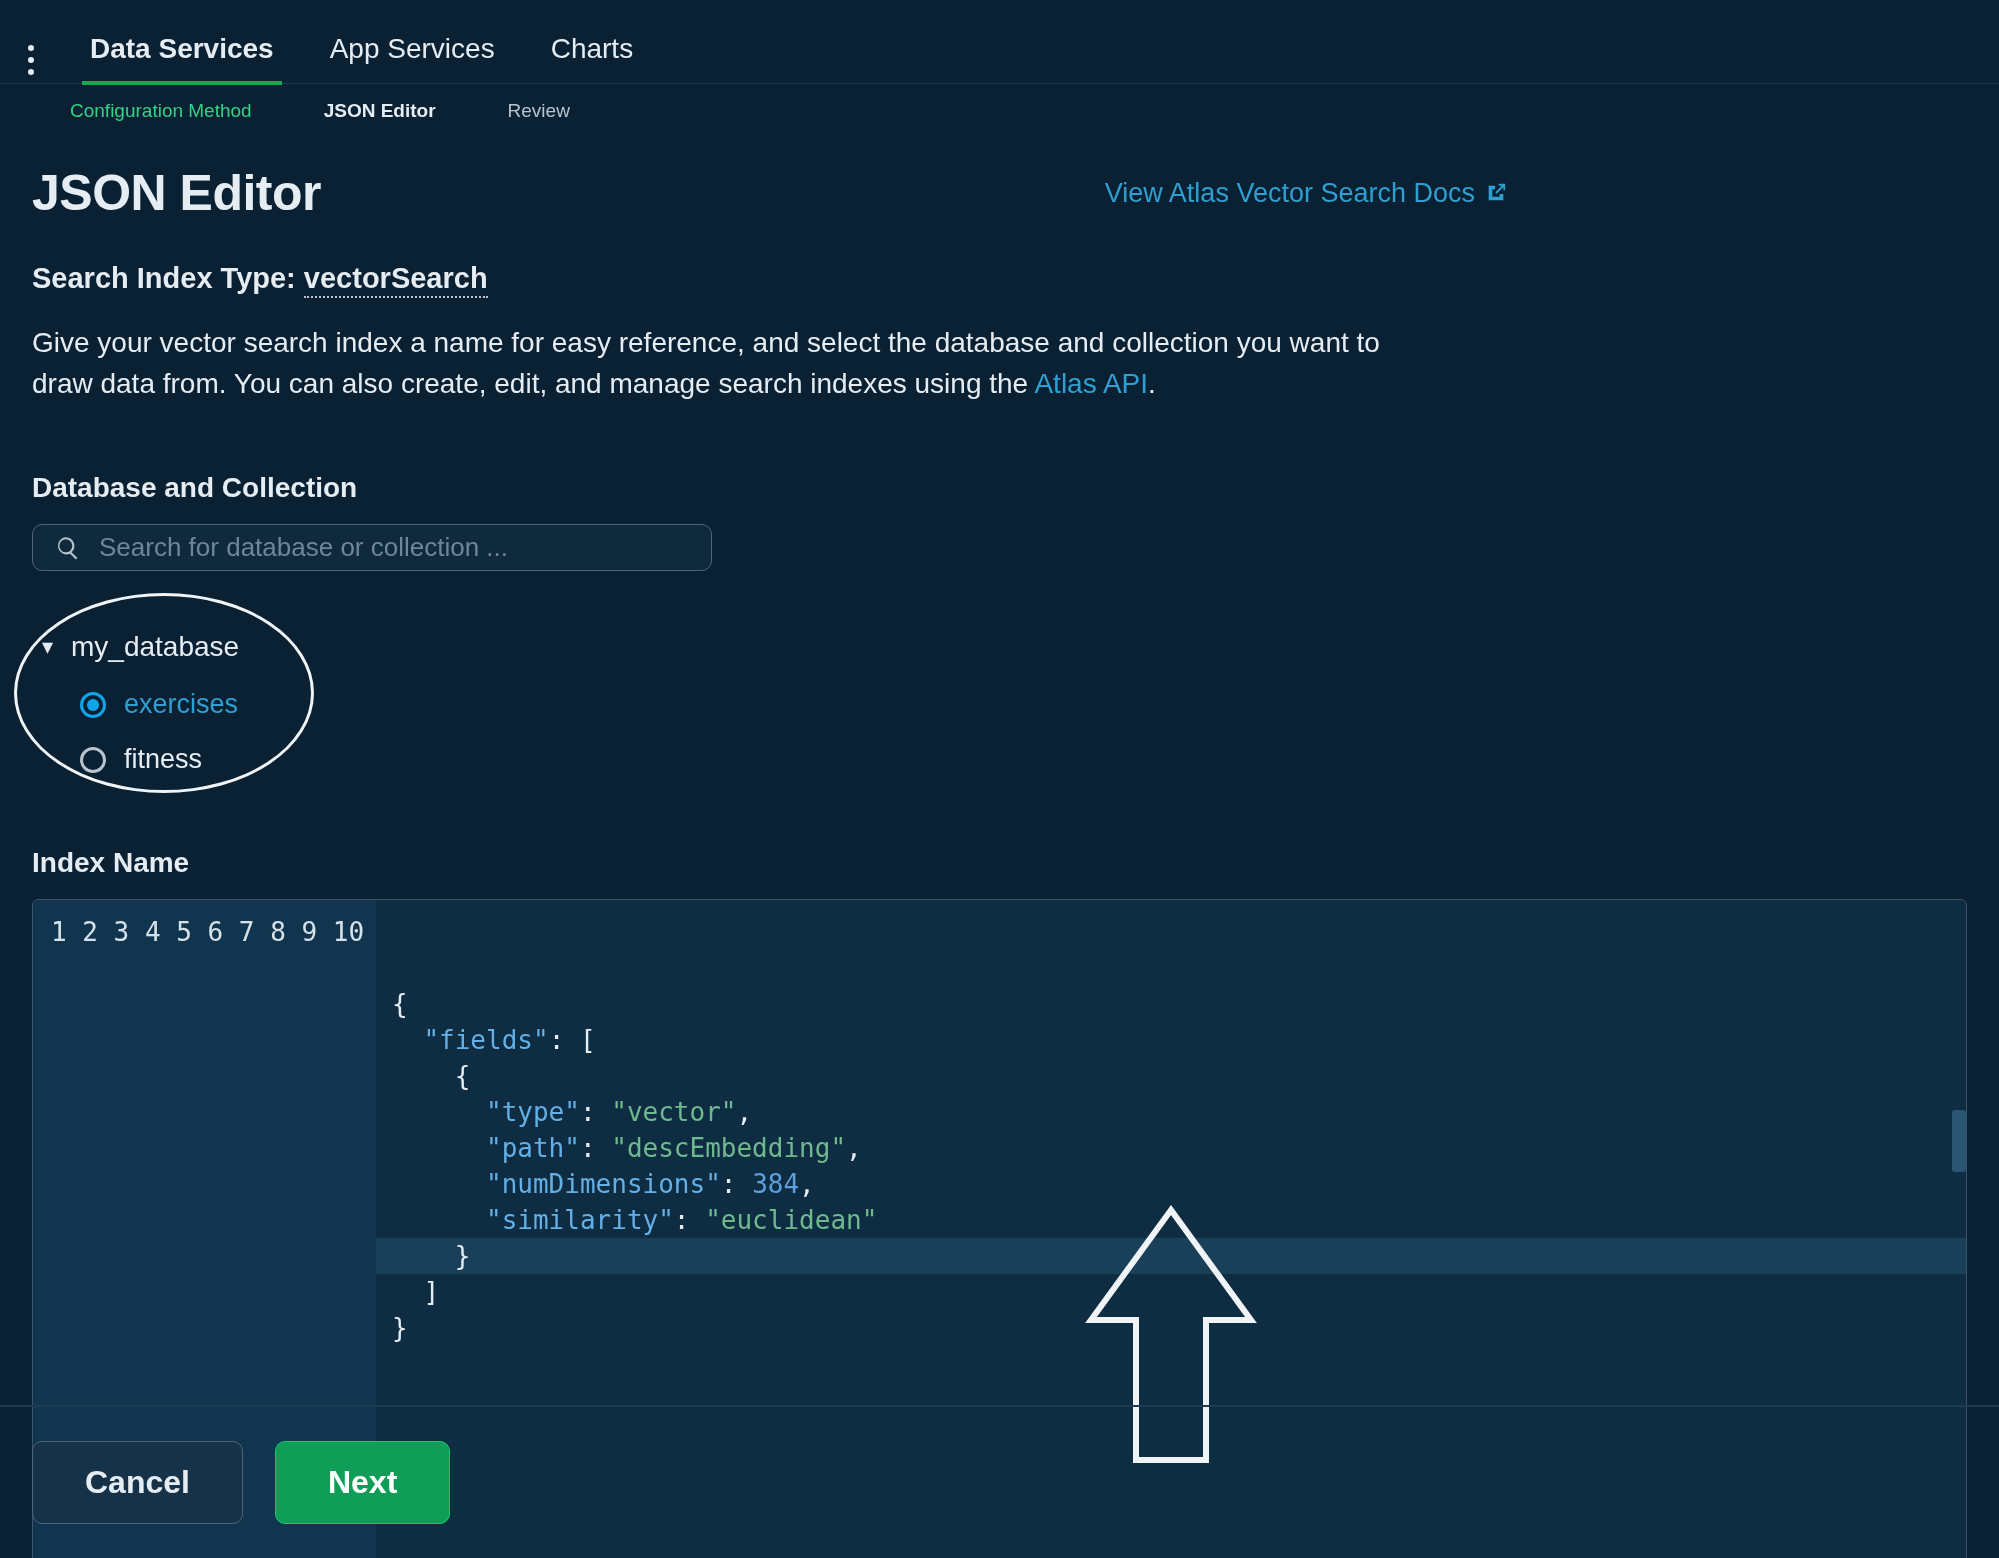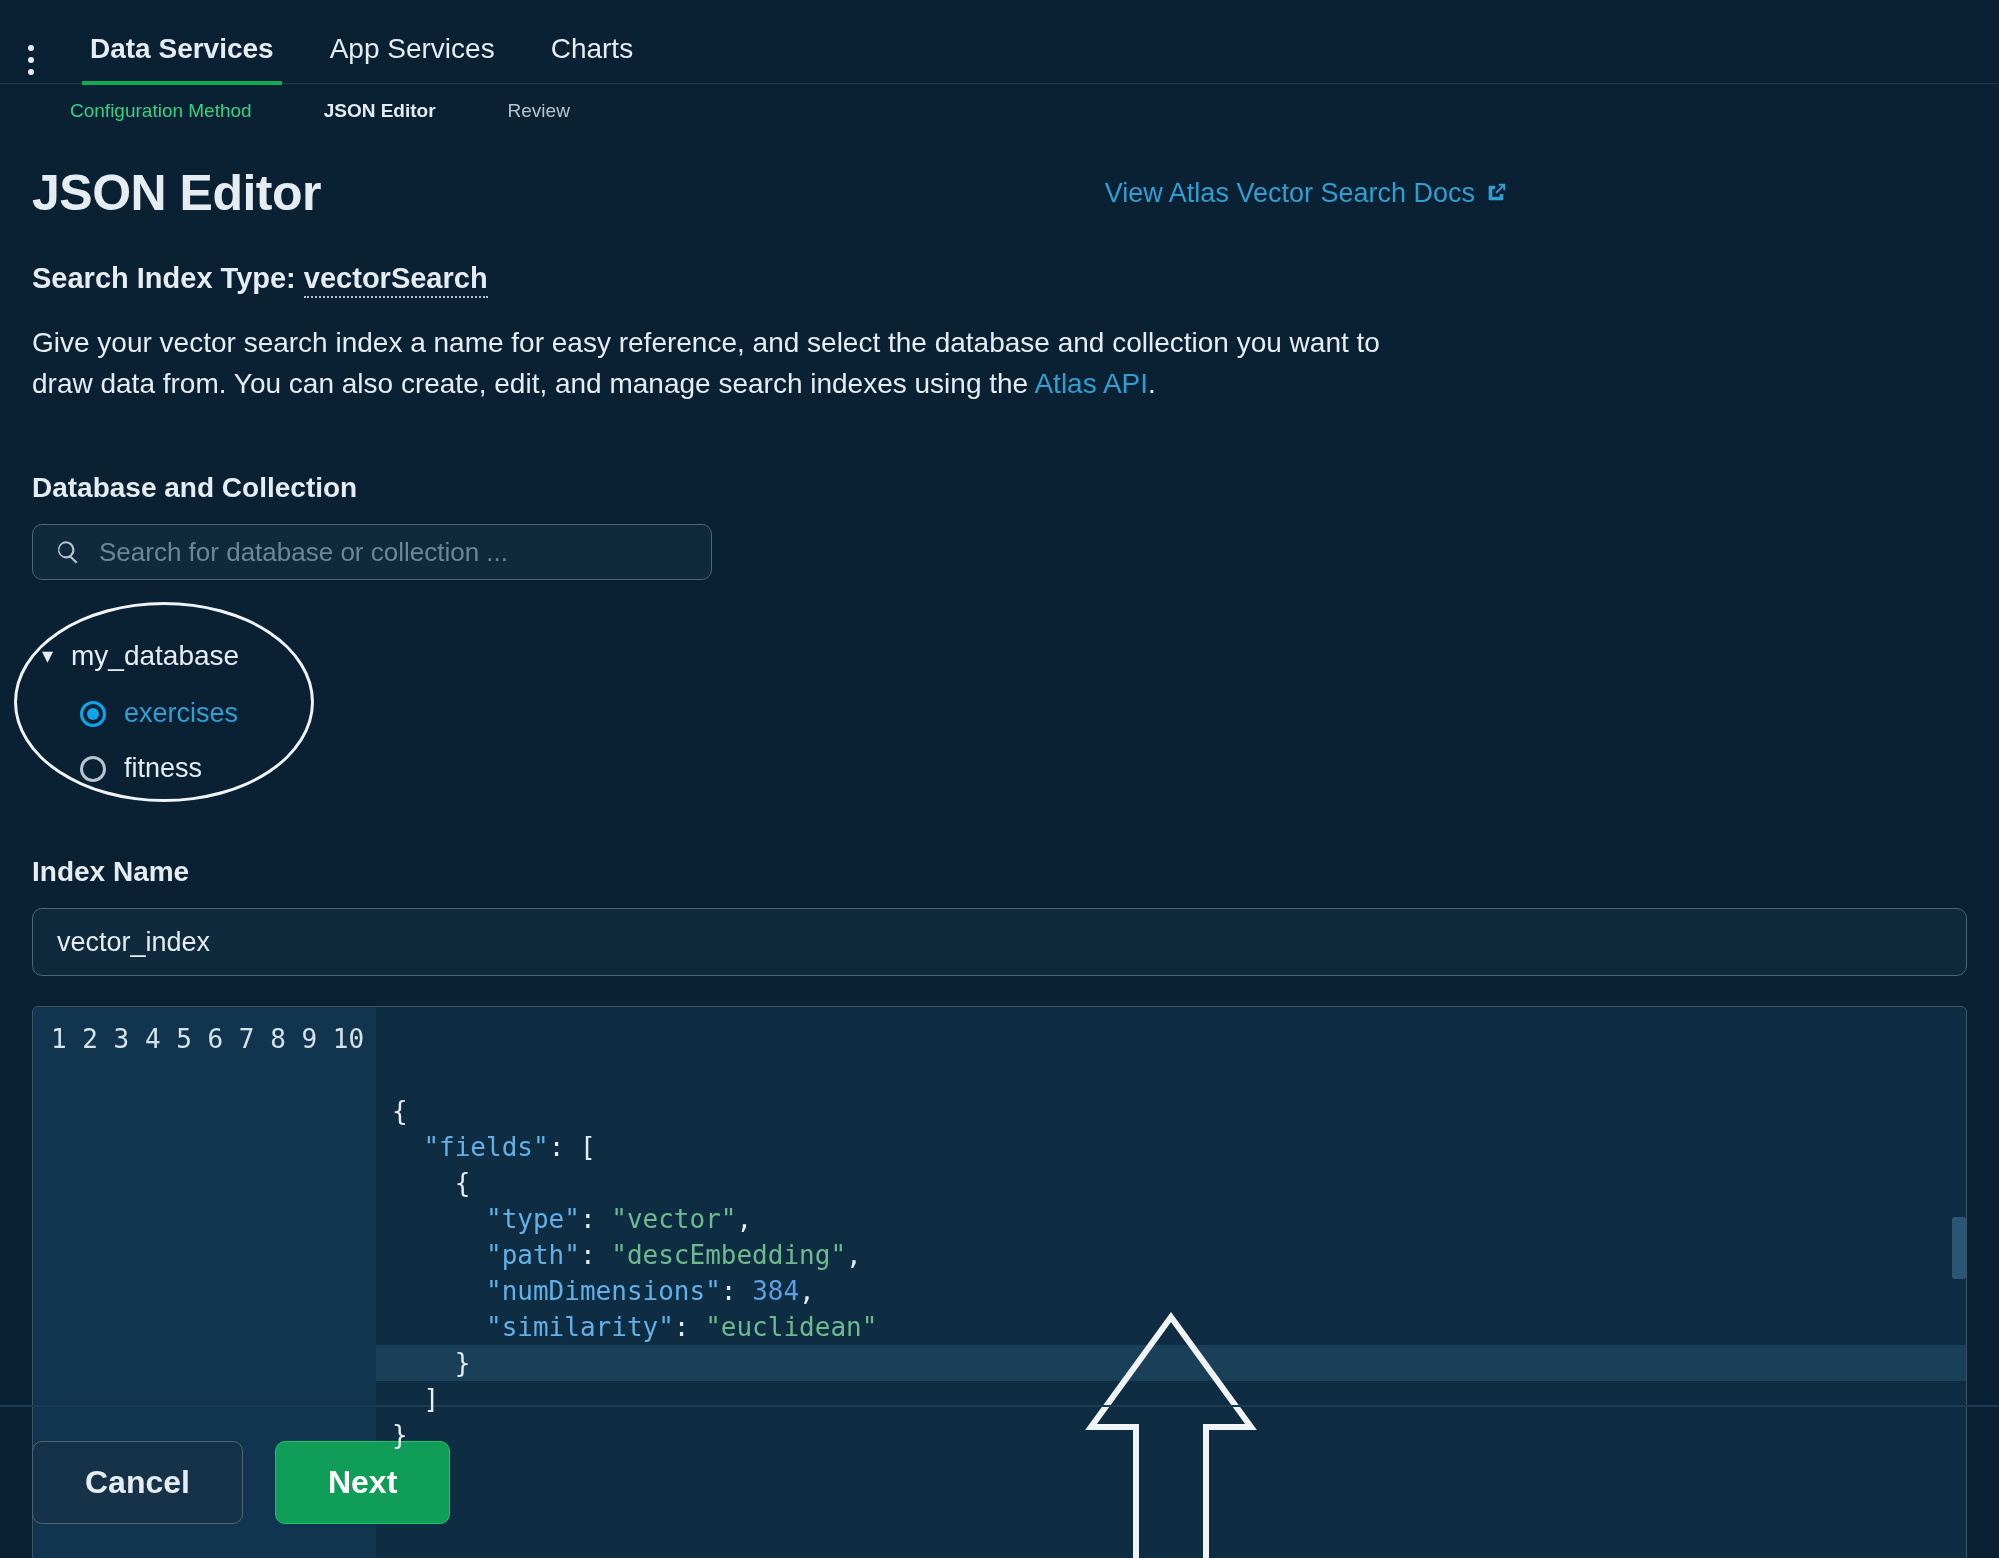--- a/index.html
+++ b/index.html
@@ -141,21 +141,21 @@
     font-weight: 700;
     margin-bottom: 20px;
   }
 
   .searchbox {
     display: flex; align-items: center; gap: 16px;
     border: 1px solid var(--border-light);
     border-radius: 10px;
     padding: 16px 22px;
     background: var(--input-bg);
-    height: 56px;
+    height: 47px;
     margin-bottom: 40px;
   }
   .searchbox svg { width: 26px; height: 26px; fill: var(--muted); }
   .searchbox input {
     flex: 1; border: none; outline: none;
     background: transparent;
     color: var(--text);
     font-size: 26px;
   }
   .searchbox input::placeholder { color: #6d8798; }
@@ -375,23 +375,20 @@
         <div class="collrow">
           <span class="radio"></span>
           <span>fitness</span>
         </div>
       </div>
     </div>
 
     <div class="col-right">
       <div class="label">Index Name</div>
 
-      <div class="textbox">
-        <input type="text" value="vector_index" style="">
-      </div>
 
       <div class="editor">
         <div class="gutter" id="gutter">1
 2
 3
 4
 5
 6
 7
 8

